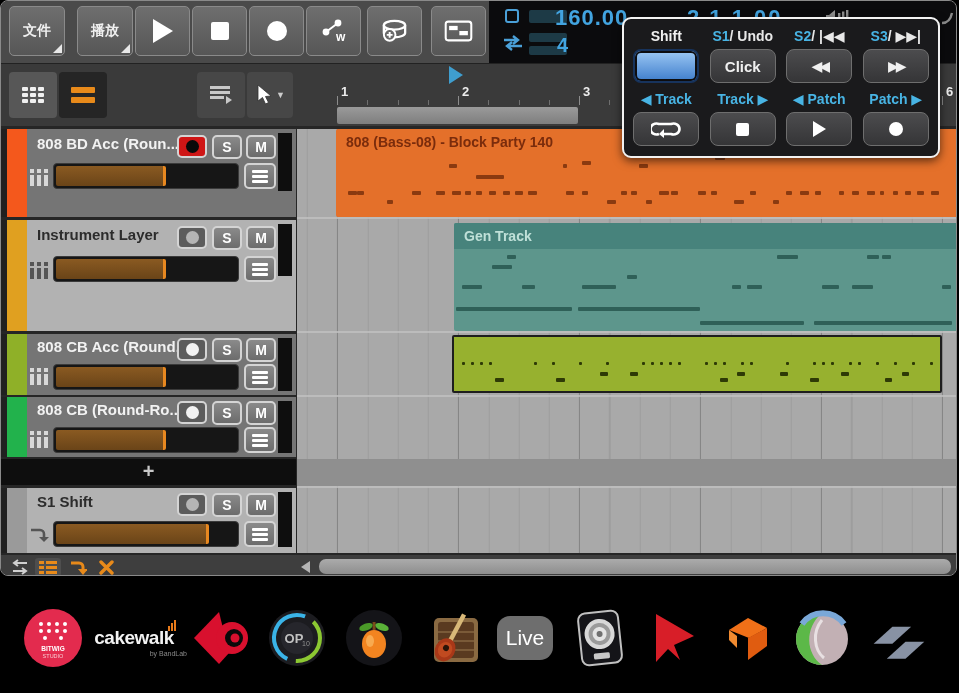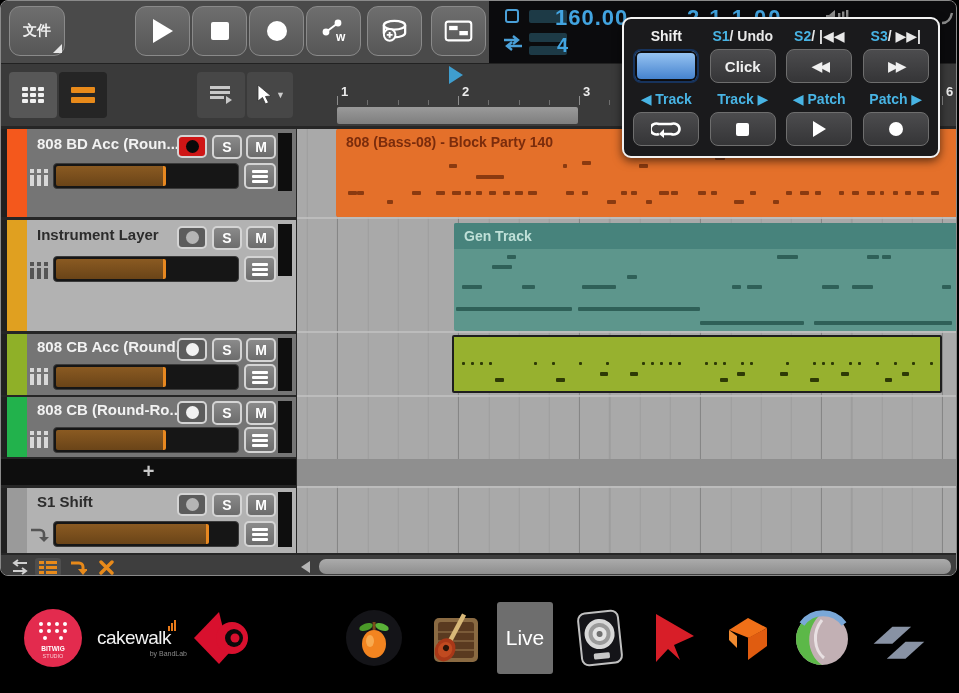--- a/index.html
+++ b/index.html
@@ -2,21 +2,21 @@
 <html><head>
 <meta charset="utf-8">
 <style>
   html,body{margin:0;padding:0;background:#000;}
   *{box-sizing:border-box;font-family:"Liberation Sans","DejaVu Sans",sans-serif;}
   .stage{position:relative;width:959px;height:693px;background:#000;overflow:hidden;}
   .window{position:absolute;left:0;top:0;width:957px;height:576px;background:#262626;border-radius:8px;border:1px solid #8a8a8a;overflow:hidden;}
 
   
   .toolbar{position:absolute;left:0;top:0;width:100%;height:62px;background:#4a4a4a;}
-  .tb-btn{position:absolute;top:5px;height:50px;background:linear-gradient(#6e6e6e,#565656);border:1px solid #8a8a8a;border-radius:11px;color:#f0f0f0;font-size:14px;font-weight:bold;display:flex;align-items:center;justify-content:center;padding:12px;cursor:default;}
+  .tb-btn{position:absolute;top:5px;height:50px;background:linear-gradient(#6e6e6e,#565656);border:1px solid #8a8a8a;border-radius:5px;color:#f0f0f0;font-size:14px;font-weight:bold;display:flex;align-items:center;justify-content:center;padding:12px;cursor:default;}
   .fold{position:absolute;right:2px;bottom:2px;width:0;height:0;border-left:9px solid transparent;border-bottom:9px solid #e8e8e8;}
   .tri-play{width:0;height:0;border-top:12px solid transparent;border-bottom:12px solid transparent;border-left:20px solid #fff;}
   .sq-stop{width:18px;height:18px;background:#fff;border-radius:2px;}
   .cir-rec{width:20px;height:20px;background:#fff;border-radius:50%;}
   .transport{position:absolute;left:488px;top:0;width:469px;height:62px;background:#0b0b0d;}
   .cpu-icon{position:absolute;left:16px;top:8px;width:14px;height:14px;border:2px solid #4aa0d8;border-radius:3px;}
   .tp-bar{position:absolute;background:#1d3a46;border-radius:2px;}
   .tempo{position:absolute;left:66px;top:4px;color:#42a4e0;font-size:22px;font-weight:bold;letter-spacing:1px;}
   .timesig{position:absolute;left:68px;top:33px;color:#42a4e0;font-size:20px;font-weight:bold;}
   .pos{position:absolute;left:198px;top:4px;color:#42a4e0;font-size:22px;font-weight:bold;letter-spacing:2px;}
@@ -84,36 +84,40 @@
   .ov-btn{width:66px;height:34px;justify-self:center;border-radius:8px;border:1px solid #6e6e6e;background:linear-gradient(#4c4c4e,#353537);color:#f0f0f0;font-size:15px;font-weight:bold;display:flex;align-items:center;justify-content:center;padding:0;}
   .ov-btn.shift{background:linear-gradient(#9cc8f4,#3f7ecc);border:2px solid #17335c;box-shadow:0 0 0 2px #0d0d0f inset;}
   .ov-glyph{letter-spacing:-3px;font-size:14px;}
   .ov-sq{width:13px;height:13px;background:#fff;border-radius:2px;}
   .ov-tri{width:0;height:0;border-top:8px solid transparent;border-bottom:8px solid transparent;border-left:13px solid #fff;}
   .ov-cir{width:14px;height:14px;background:#fff;border-radius:50%;}
 
   
   .taskbar{position:absolute;left:0;top:576px;width:100%;height:117px;background:#000;}
   .dock{position:absolute;top:32px;width:60px;height:60px;display:flex;align-items:center;justify-content:center;}
-  .live-sq{width:56px;height:72px;background:#6e6e6e;border-radius:3px;display:flex;align-items:center;justify-content:center;color:#fff;font-size:21px;}
+  .live-sq{width:56px;height:44px;background:#6e6e6e;border-radius:13px;display:flex;align-items:center;justify-content:center;color:#fff;font-size:21px;}
   .cake{position:relative;width:110px;text-align:center;}
-  .cake .cw{color:#f2f2f2;font-size:19px;font-weight:normal;letter-spacing:-.5px;}
+  .cake .cw{color:#f2f2f2;font-size:19px;font-weight:bold;letter-spacing:-.5px;}
   .cake .bl{position:absolute;right:2px;bottom:-8px;color:#8a8a8a;font-size:7px;}
   .cake .bars{position:absolute;right:13px;top:-7px;display:flex;gap:1px;align-items:flex-end;}
   .cake .bars i{width:2px;background:#e87a1a;display:block;}
 </style>
 </head>
 <body>
 
 <div class="stage">
 <div class="window">
 
   <div class="toolbar">
     <button class="tb-btn" style="left:8px;width:56px">
           <span>文件</span>
+          <span class="fold"></span>
+        </button>
+    <button class="tb-btn" style="left:76px;width:56px">
+          <span>播放</span>
           <span class="fold"></span>
         </button>
     <button class="tb-btn" style="left:134px;width:55px">
           <span class="tri-play"></span>
         </button>
     <button class="tb-btn" style="left:191px;width:55px">
           <span class="sq-stop"></span>
         </button>
     <button class="tb-btn" style="left:248px;width:55px">
           <span class="cir-rec"></span>
@@ -632,20 +636,30 @@
     </div>
   </div>
   <div class="dock" style="left:192px">
     <svg width="60" height="60" viewBox="0 0 60 60">
       <polygon points="27,4 2,30 27,56 37,45" fill="#d8102e"></polygon>
       <circle cx="40" cy="30" r="16" fill="#d8102e"></circle>
       <circle cx="42" cy="30" r="9" fill="#0a0a0a"></circle>
       <circle cx="43" cy="30" r="4.5" fill="#d8102e"></circle>
     </svg>
   </div>
+  <div class="dock" style="left:267px">
+    <svg width="60" height="60" viewBox="0 0 60 60">
+      <circle cx="30" cy="30" r="28" fill="#1c1c20"></circle>
+      <circle cx="30" cy="30" r="23" fill="none" stroke="#3ab4e8" stroke-width="4" stroke-dasharray="70 75" transform="rotate(115 30 30)"></circle>
+      <circle cx="30" cy="30" r="23" fill="none" stroke="#8cc832" stroke-width="4" stroke-dasharray="55 90" transform="rotate(-45 30 30)"></circle>
+      <circle cx="30" cy="30" r="16" fill="#26262c"></circle>
+      <text x="27" y="35" text-anchor="middle" fill="#c0c0c0" font-size="13" font-weight="bold">OP</text>
+      <text x="39" y="38" text-anchor="middle" fill="#909090" font-size="7">10</text>
+    </svg>
+  </div>
   <div class="dock" style="left:344px">
     <svg width="60" height="60" viewBox="0 0 60 60">
       <circle cx="30" cy="30" r="28" fill="#141418"></circle>
       <ellipse cx="30" cy="36" rx="12" ry="14" fill="#f28420"></ellipse>
       <ellipse cx="26" cy="33" rx="4" ry="6" fill="#f8aa50"></ellipse>
       <rect x="28.6" y="14" width="3" height="8" fill="#7a4a1a"></rect>
       <ellipse cx="22" cy="19" rx="7" ry="3.5" fill="#4a9a28" transform="rotate(-20 22 19)"></ellipse>
       <ellipse cx="38" cy="19" rx="7" ry="3.5" fill="#5ab238" transform="rotate(20 38 19)"></ellipse>
     </svg>
   </div>

